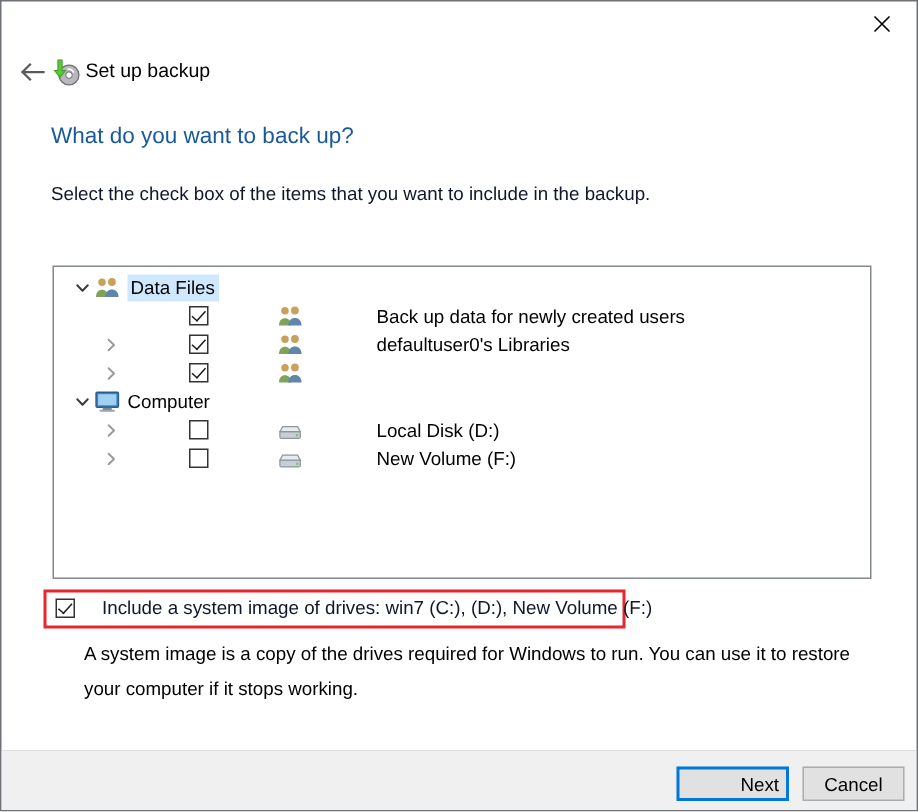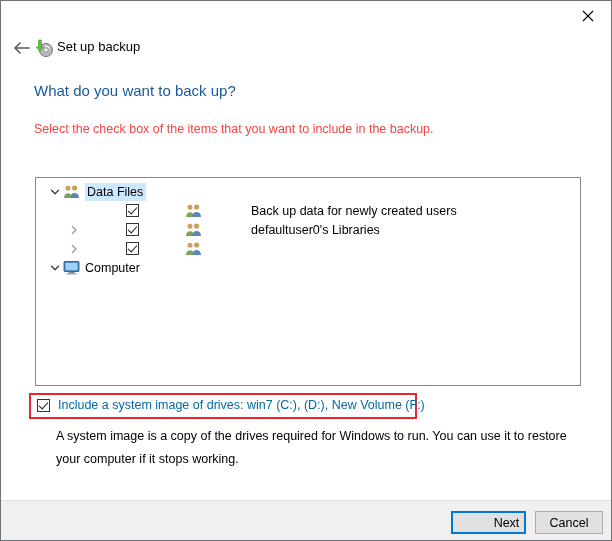--- a/index.html
+++ b/index.html
@@ -72,21 +72,21 @@
     position: absolute;
     left: 33px; top: 81px;
     font-size: 15px;
     color: #18599c;
     white-space: nowrap;
   }
   #page-subtitle {
     position: absolute;
     left: 33px; top: 121px;
     font-size: 12.5px;
-    color: #ef4444;
+    color: #0f172a;
     white-space: nowrap;
   }
 
   
   #tree-panel {
     position: absolute;
     left: 34px; top: 176px;
     width: 546px; height: 209px;
     box-sizing: border-box;
     border: 1px solid #828790;
@@ -158,22 +158,23 @@
     box-sizing: border-box;
     border: 2px solid #e8262d;
   }
   #sysimg-row {
     position: absolute;
     left: 36px; top: 397px;
     display: flex;
     align-items: center;
     white-space: nowrap;
     font-size: 12.5px;
-    color: #0369a1;
-    cursor: default;
+    color: #0f172a;
+    cursor: default;
+    gap: 10px;
   }
   #sysimg-row .chk { margin-right: 8px; }
 
   #sysimg-desc {
     position: absolute;
     left: 55px; top: 424px;
     width: 525px;
     font-size: 12.5px;
     line-height: 23px;
     color: #000000;
@@ -314,20 +315,48 @@
           </svg>
         </span>
         <span class="ticon"><svg width="17" height="15" viewBox="0 0 17 15">
             <rect x="1" y="1.5" width="15" height="10" rx="0.8" fill="#3f7fbf" stroke="#2d5c8c" stroke-width="0.9"></rect>
             <rect x="2.4" y="2.8" width="12.2" height="7.4" fill="#9fd2f2"></rect>
             <rect x="5.5" y="11.8" width="6" height="1.9" fill="#7b8794"></rect>
             <rect x="3.4" y="13.2" width="10.2" height="1.3" rx="0.5" fill="#9aa4ae"></rect>
           </svg></span>
         <span class="tlabel">Computer</span>
       </div>
+      <div class="tree-row indent1">
+        <span class="expander">
+          <svg width="10" height="10" viewBox="0 0 10 10">
+            <path d="M3.4 1.5 L7 5 L3.4 8.5" stroke="#9a9a9a" stroke-width="1.3" fill="none" stroke-linecap="round" stroke-linejoin="round"></path>
+          </svg>
+        </span>
+        <span class="chk"></span>
+        <span class="ticon"><svg width="17" height="15" viewBox="0 0 17 15">
+            <path d="M1.6 8.8 L15.2 8.8 L15.2 12.3 a1 1 0 0 1-1 1 L2.6 13.3 a1 1 0 0 1-1-1 z" fill="#c8ced6" stroke="#8e959e" stroke-width="0.8"></path>
+            <path d="M1.6 8.8 L3.4 5.4 L13.4 5.4 L15.2 8.8 z" fill="#e6ebef" stroke="#8e959e" stroke-width="0.8"></path>
+            <circle cx="13" cy="11.1" r="0.85" fill="#7ec94a"></circle>
+          </svg></span>
+        <span class="tlabel">Local Disk (D:)</span>
+      </div>
+      <div class="tree-row indent1">
+        <span class="expander">
+          <svg width="10" height="10" viewBox="0 0 10 10">
+            <path d="M3.4 1.5 L7 5 L3.4 8.5" stroke="#9a9a9a" stroke-width="1.3" fill="none" stroke-linecap="round" stroke-linejoin="round"></path>
+          </svg>
+        </span>
+        <span class="chk"></span>
+        <span class="ticon"><svg width="17" height="15" viewBox="0 0 17 15">
+            <path d="M1.6 8.8 L15.2 8.8 L15.2 12.3 a1 1 0 0 1-1 1 L2.6 13.3 a1 1 0 0 1-1-1 z" fill="#c8ced6" stroke="#8e959e" stroke-width="0.8"></path>
+            <path d="M1.6 8.8 L3.4 5.4 L13.4 5.4 L15.2 8.8 z" fill="#e6ebef" stroke="#8e959e" stroke-width="0.8"></path>
+            <circle cx="13" cy="11.1" r="0.85" fill="#7ec94a"></circle>
+          </svg></span>
+        <span class="tlabel">New Volume (F:)</span>
+      </div>
     </div>
 
   <div id="sysimg-highlight"></div>
   <div id="sysimg-row">
     <span class="chk checked"></span>
     <span>Include a system image of drives: win7 (C:), (D:), New Volume (F:)</span>
   </div>
   <div id="sysimg-desc">A system image is a copy of the drives required for Windows to run. You can use it to restore your computer if it stops working.</div>
 
   <div id="footer-sep"></div>

